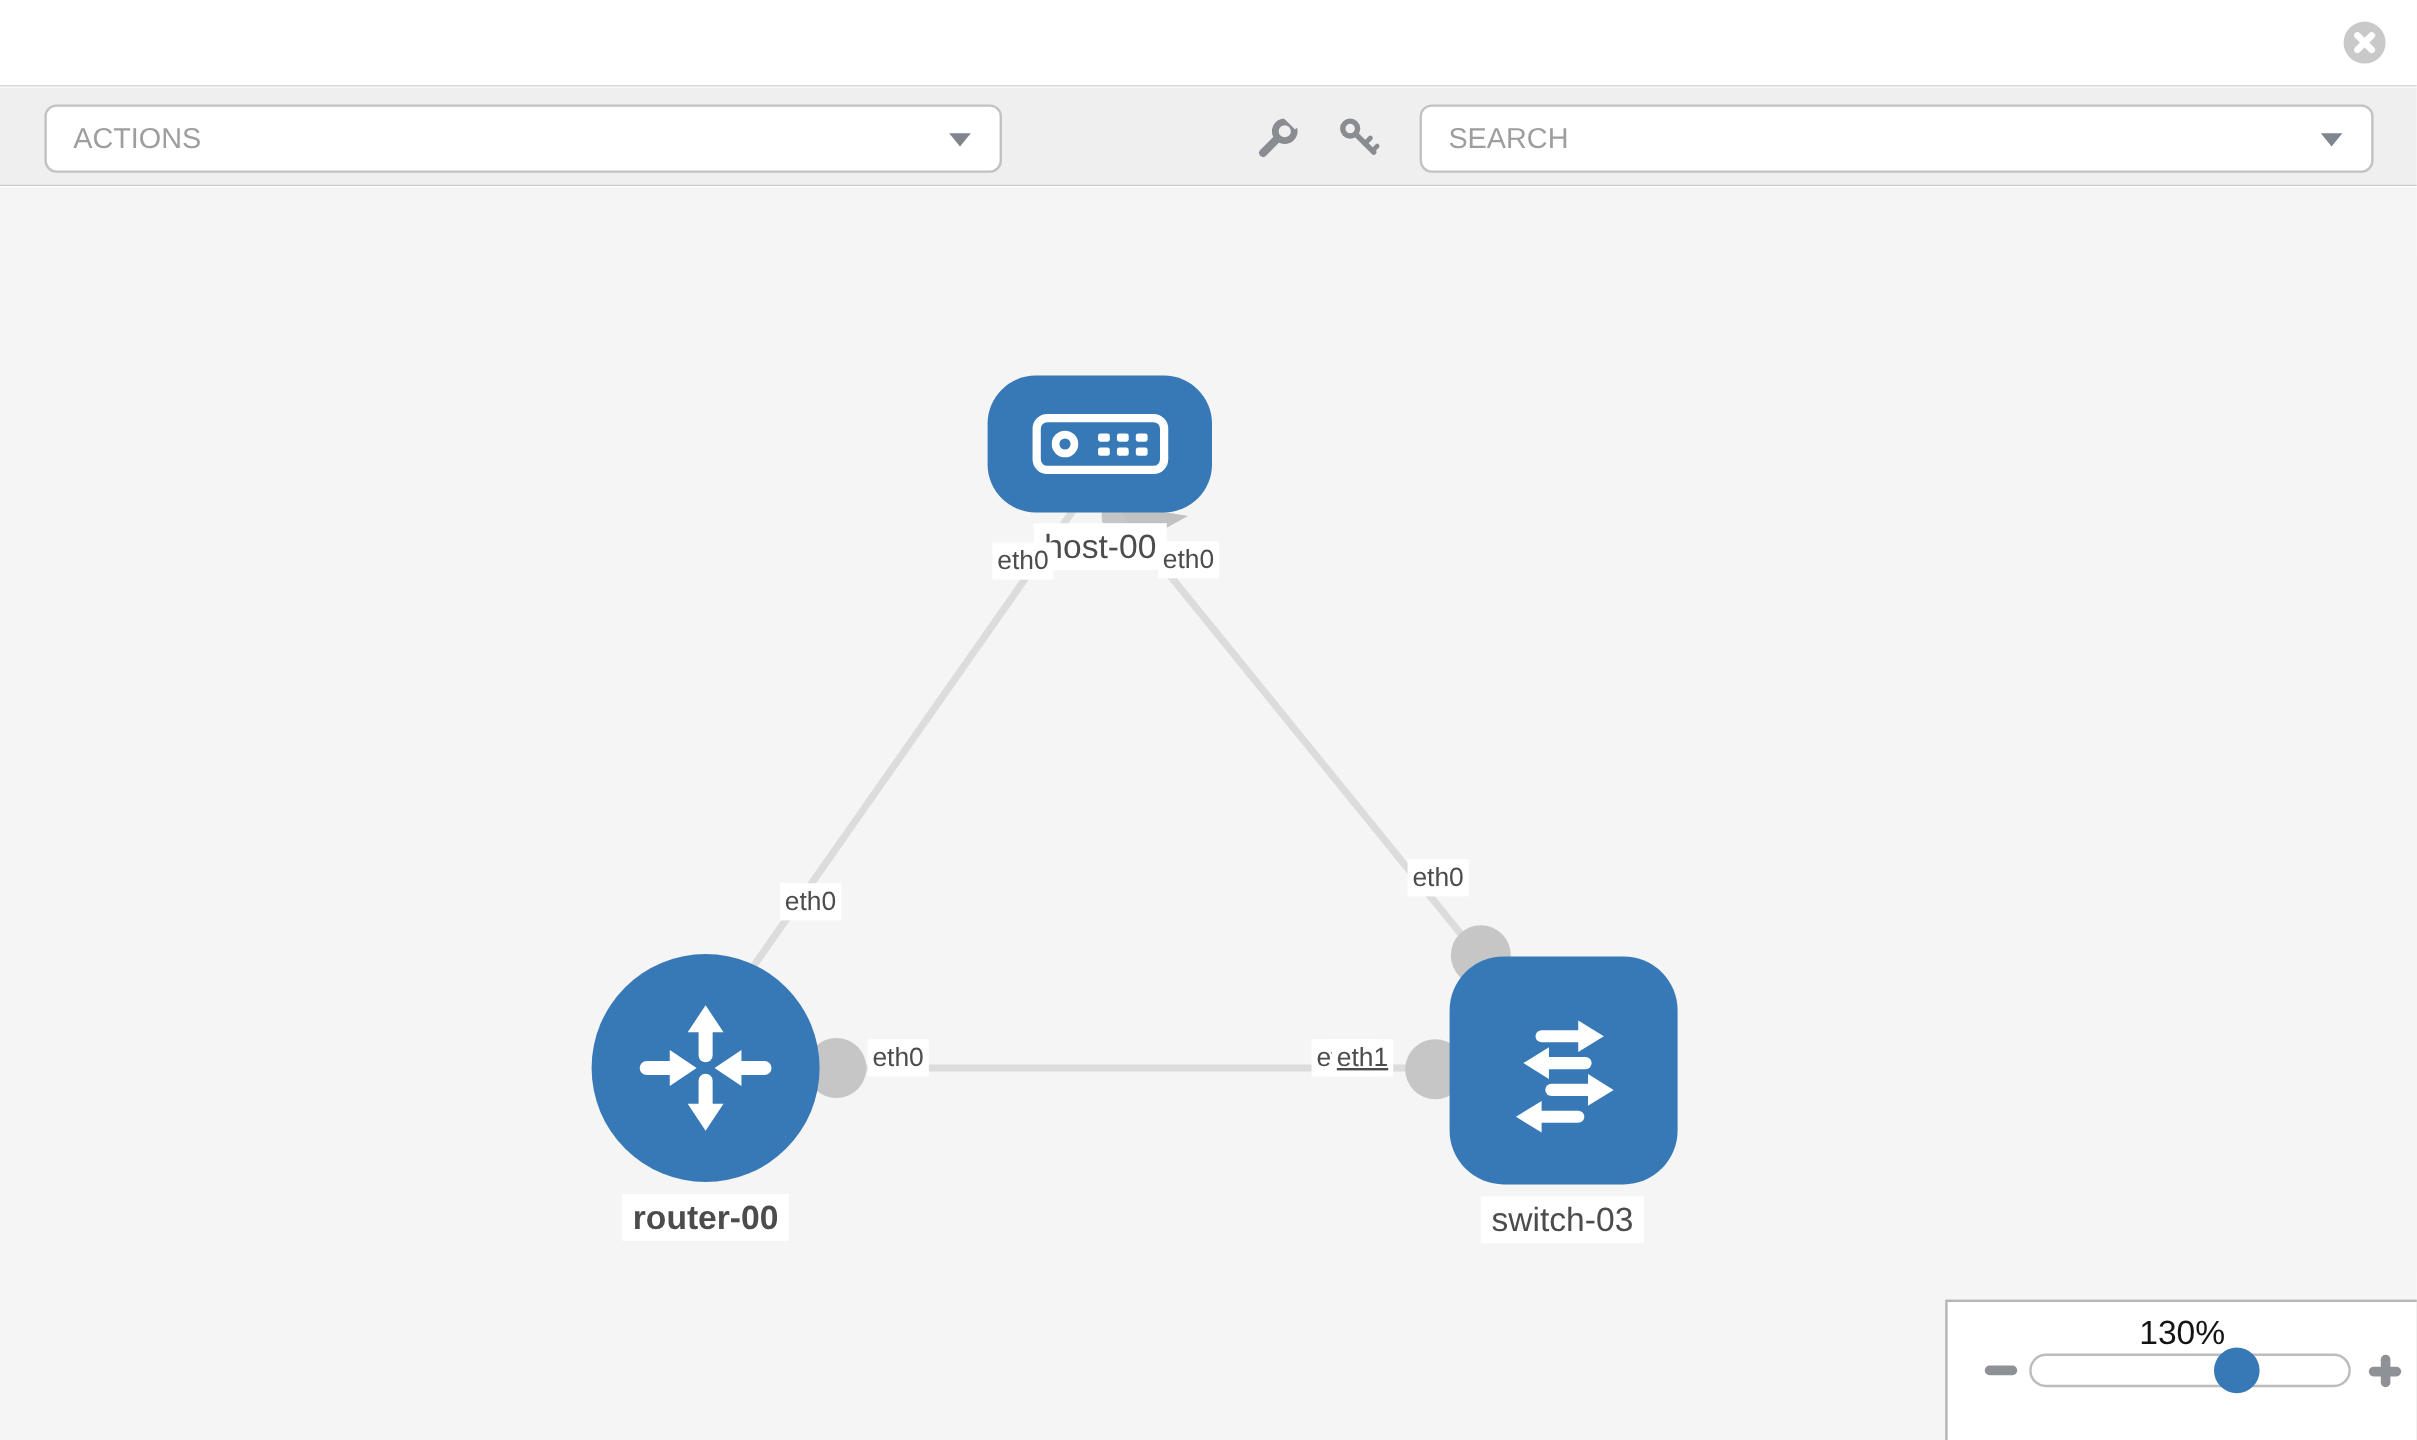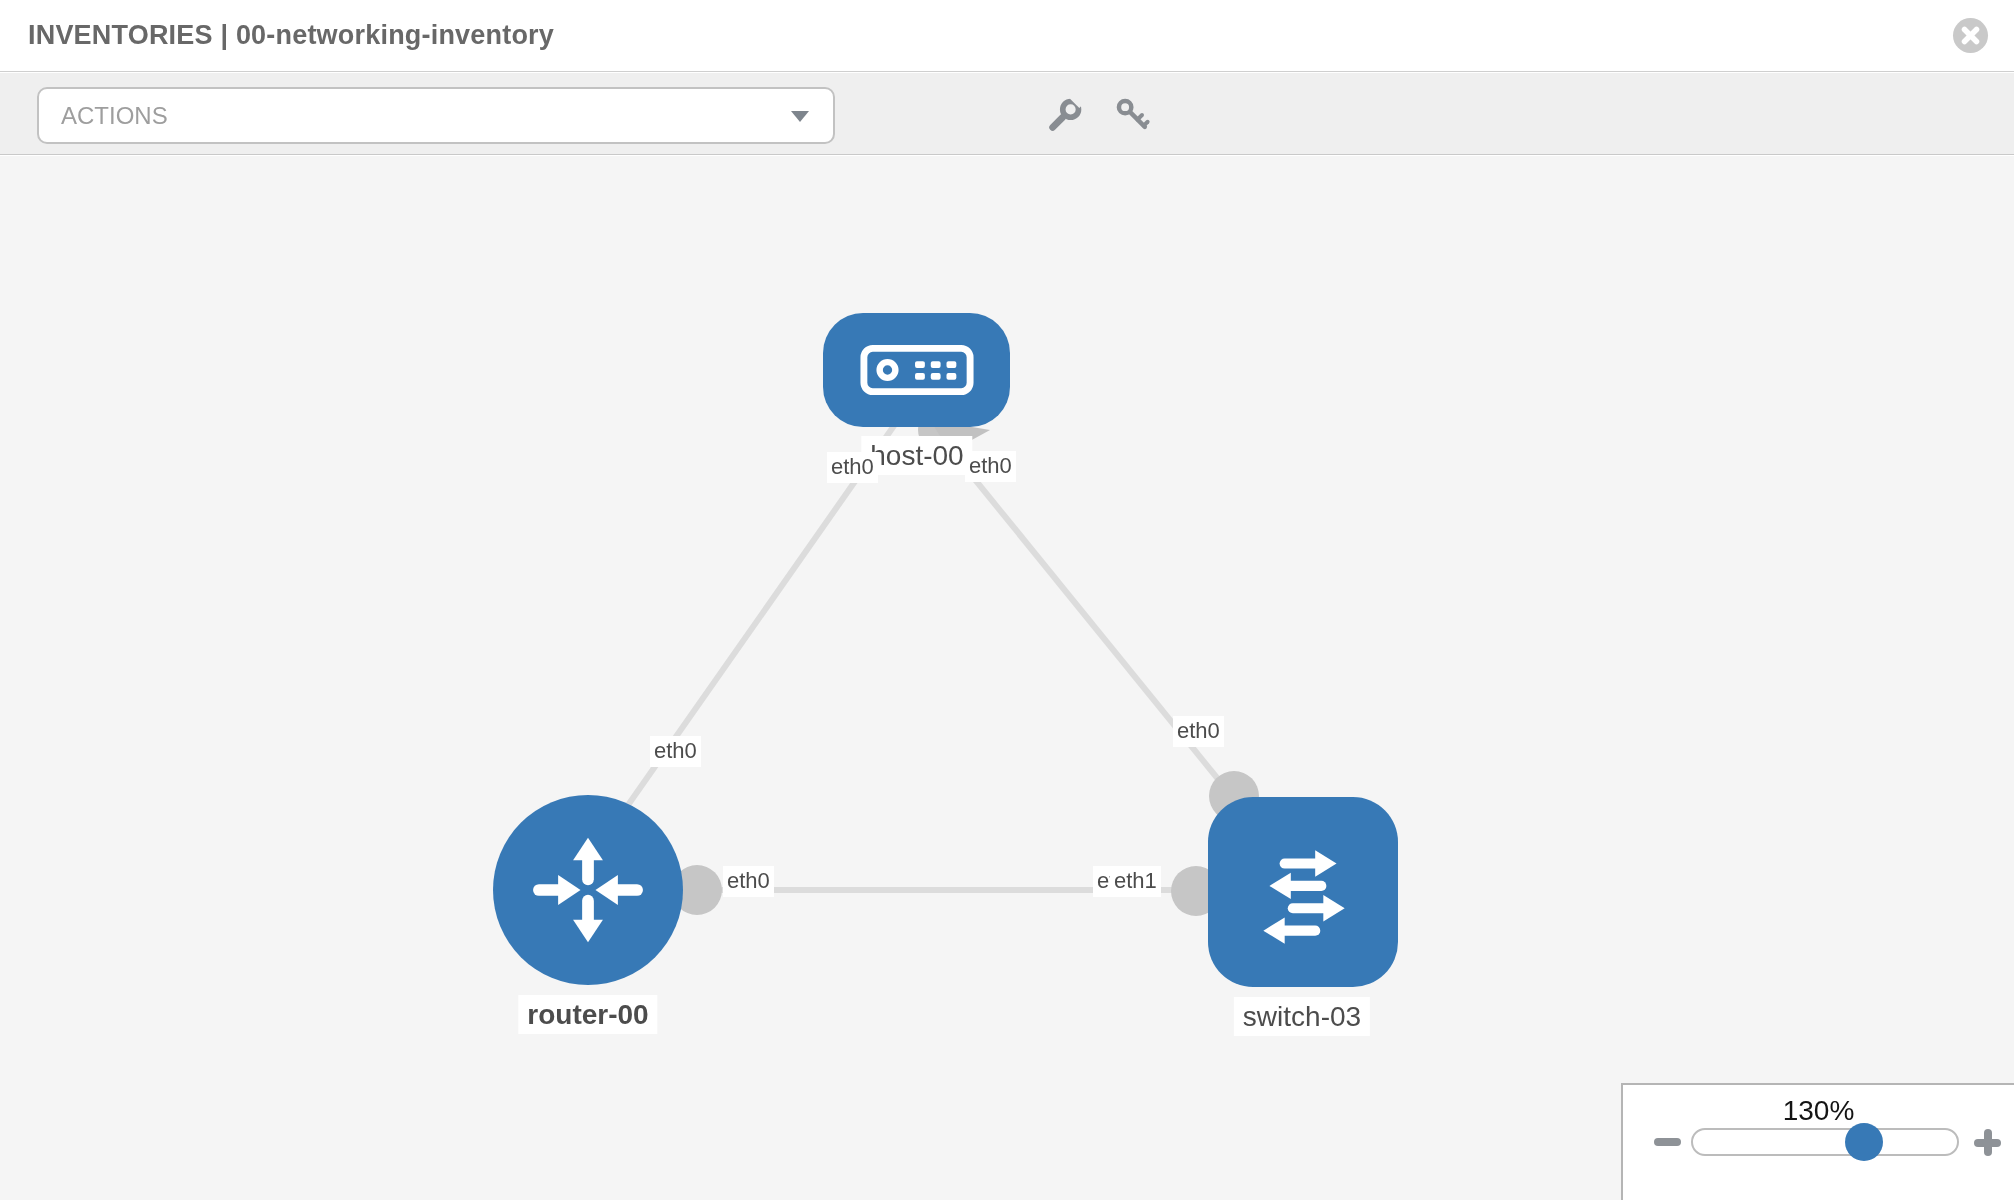--- a/index.html
+++ b/index.html
@@ -62,21 +62,21 @@
   .node-label{
     position:absolute;transform:translateX(-50%);background:#fff;color:var(--label-ink);
     font-size:28px;padding:2px 9px;white-space:nowrap;line-height:1.25;
   }
   .if-label{
     position:absolute;background:#fff;color:var(--label-ink);
     font-size:22px;padding:1px 4px;white-space:nowrap;line-height:1.3;
   }
   .if-overlap{position:absolute;left:1093px;top:866px;width:90px;height:30px;}
   .if-overlap .under{position:absolute;left:0;top:0;}
-  .if-overlap .over{position:absolute;left:17px;top:0;}
+  .if-overlap .over{position:absolute;left:17px;top:0;text-decoration:underline;}
 
   
   .zoom-panel{
     position:absolute;left:1621px;top:1083px;width:395px;height:119px;
     background:#fff;border:2px solid #b5b5b5;
   }
   .zoom-level{position:absolute;left:0;top:10px;width:100%;text-align:center;font-size:28px;color:#141414;}
   .zoom-minus{position:absolute;left:31px;top:53px;width:27px;height:8px;border-radius:4px;background:#8e9297;cursor:pointer;}
   .zoom-track{
     position:absolute;left:68px;top:43px;width:268px;height:28px;
@@ -84,21 +84,20 @@
   }
   .zoom-knob{position:absolute;left:222px;top:38px;width:38px;height:38px;border-radius:50%;background:var(--blue);cursor:pointer;}
   .zoom-plus{position:absolute;left:351px;top:44px;width:27px;height:27px;cursor:pointer;}
   .zoom-plus .h{position:absolute;left:0;top:10px;width:27px;height:8px;border-radius:4px;background:#8e9297;}
   .zoom-plus .v{position:absolute;left:10px;top:0;width:8px;height:27px;border-radius:4px;background:#8e9297;}
 </style>
 </head>
 <body>
 
 <div class="app-header">
-  <span class="app-title">INVENTORIES | 00-networking-inventory</span>
   <div class="close-btn">
     <svg width="35" height="35" viewBox="0 0 35 35">
       <line x1="11.5" y1="11.5" x2="23.5" y2="23.5" stroke="#fff" stroke-width="5.5" stroke-linecap="round"></line>
       <line x1="23.5" y1="11.5" x2="11.5" y2="23.5" stroke="#fff" stroke-width="5.5" stroke-linecap="round"></line>
     </svg>
   </div>
 </div>
 
 <div class="toolbar">
   <div class="select-box actions-box">
@@ -112,20 +111,24 @@
     <line x1="5" y1="27" x2="14" y2="18" stroke="#898d92" stroke-width="6" stroke-linecap="round"></line>
   </svg>
 
   <svg class="tool-icon key-pos" viewBox="0 0 32 32">
     <circle cx="9" cy="9" r="5.5" fill="none" stroke="#898d92" stroke-width="4"></circle>
     <line x1="13.5" y1="13.5" x2="26.5" y2="26.5" stroke="#898d92" stroke-width="4" stroke-linecap="round"></line>
     <line x1="20" y1="20" x2="24" y2="16" stroke="#898d92" stroke-width="3.5" stroke-linecap="round"></line>
     <line x1="25.5" y1="25.5" x2="29" y2="22" stroke="#898d92" stroke-width="3.5" stroke-linecap="round"></line>
   </svg>
 
+  <div class="select-box search-box">
+    <span>SEARCH</span>
+    <span class="caret"></span>
+  </div>
 </div>
 
 <div class="canvas-bg"></div>
 
 <svg class="wires" width="2014" height="1200" viewBox="0 0 2014 1200">
   <line x1="898" y1="420" x2="600" y2="845" stroke="#dcdcdc" stroke-width="6"></line>
   <line x1="925" y1="418" x2="1235" y2="800" stroke="#dcdcdc" stroke-width="6"></line>
   <line x1="690" y1="890" x2="1205" y2="890" stroke="#dcdcdc" stroke-width="6"></line>
   <circle cx="941" cy="430" r="23" fill="#c6c6c6"></circle>
   <circle cx="697" cy="890" r="25" fill="#c6c6c6"></circle>

